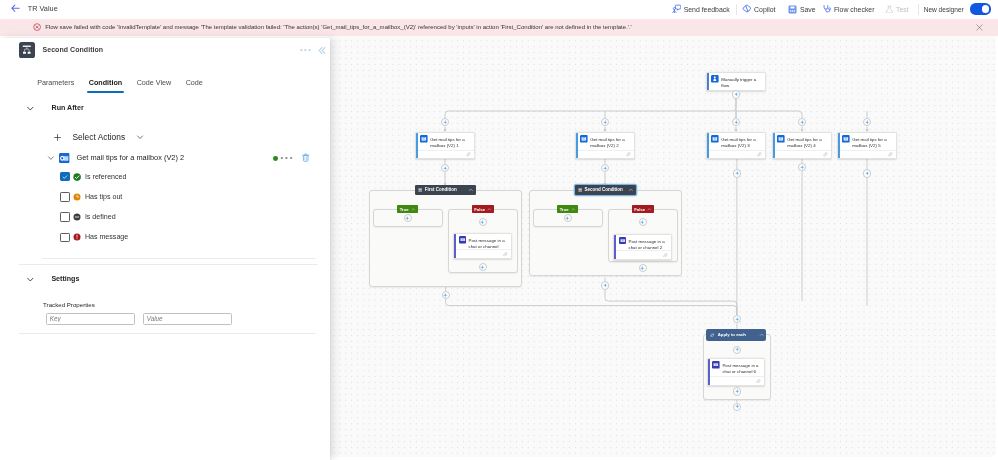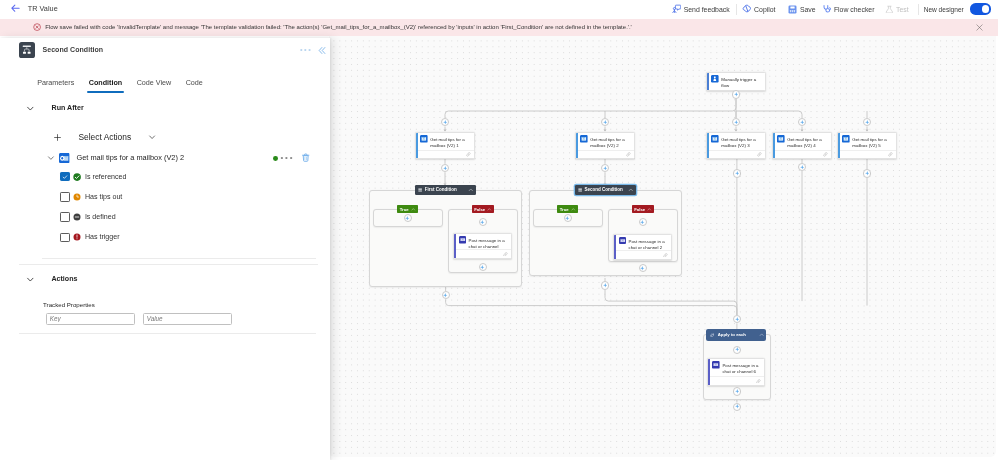--- a/index.html
+++ b/index.html
@@ -39,21 +39,21 @@
 
   .tabs{position:absolute;left:0;top:39px;display:flex;align-items:flex-start;padding-left:30px;}
   .tab{font-size:7.2px;color:#4a4a4a;padding:0 7.2px;position:relative;height:15.6px;line-height:11px;}
   .tab.sel{color:#1a1a1a;font-weight:bold;}
   .tab.sel::after{content:"";position:absolute;left:5px;right:5px;bottom:0;height:1.7px;background:#0f6cbd;border-radius:1px;}
   .panel-divider{position:absolute;left:14px;right:14px;height:1px;background:#ebebeb;}
 
   .sec-head{display:flex;align-items:flex-start;gap:17px;font-size:7.1px;font-weight:bold;color:#242424;}
   .chev{display:flex;align-items:center;color:#242424;}
 
-  .sel-actions{display:flex;align-items:center;gap:17px;font-size:8.4px;color:#242424;}
+  .sel-actions{display:flex;align-items:center;gap:11px;font-size:8.4px;color:#242424;}
   .plus-ic{color:#242424;display:flex;align-items:center;}
 
   .ra-action{display:flex;align-items:center;}
   .ra-chev{color:#242424;display:flex;align-items:center;}
   .ra-ic{width:10.4px;height:10.4px;border-radius:1.3px;display:flex;align-items:center;justify-content:center;margin-left:4.6px;flex:none;overflow:hidden;line-height:0;}
   .ra-name{margin-left:6.7px;font-size:7.4px;color:#242424;}
   .ra-dot{width:4.8px;height:4.8px;border-radius:50%;background:#2a8a1a;}
   .ra-dots{color:#8a8a8a;font-size:8px;letter-spacing:1.9px;margin-left:2.2px;}
   .ra-del{color:#5aa0e0;margin-left:11.6px;display:flex;align-items:center;}
 
@@ -729,34 +729,34 @@
           </div>
           <div class="st-row">
             <span class="cbx"></span>
             <span class="st-ic">
               <svg width="8" height="8" viewBox="0 0 16 16">
                 <circle cx="8" cy="8" r="7" fill="#a4171f"></circle>
                 <path d="M8 3.9v4.6" fill="none" stroke="#fff" stroke-width="1.5" stroke-linecap="round"></path>
                 <circle cx="8" cy="11.5" r="1" fill="#fff"></circle>
               </svg>
             </span>
-            <span class="st-label">Has trigger</span>
+            <span class="st-label">Has message</span>
           </div>
         </div>
 
     <div class="panel-divider" style="top:219.6px;left:42.4px;right:14px"></div>
     <div class="panel-divider" style="top:225.8px;left:19.3px;right:12px"></div>
 
     <div class="sec-head" style="position:absolute;left:25.8px;top:236.6px">
       <span class="chev">
         <svg width="8.6" height="8.6" viewBox="0 0 16 16" style="display:block">
               <path d="M3.0 6.0 8 11.2 13.0 6.0" fill="none" stroke="#2b2b2b" stroke-width="1.55" stroke-linecap="round" stroke-linejoin="round"></path>
             </svg>
       </span>
-      <span>Actions</span>
+      <span>Settings</span>
     </div>
 
     <div style="position:absolute;left:43.1px;top:263.3px">
       <div class="tp-label">Tracked Properties</div>
       <div class="tp-inputs">
         <input class="tp-input" placeholder="Key" style="">
         <input class="tp-input" placeholder="Value" style="">
       </div>
     </div>
 

